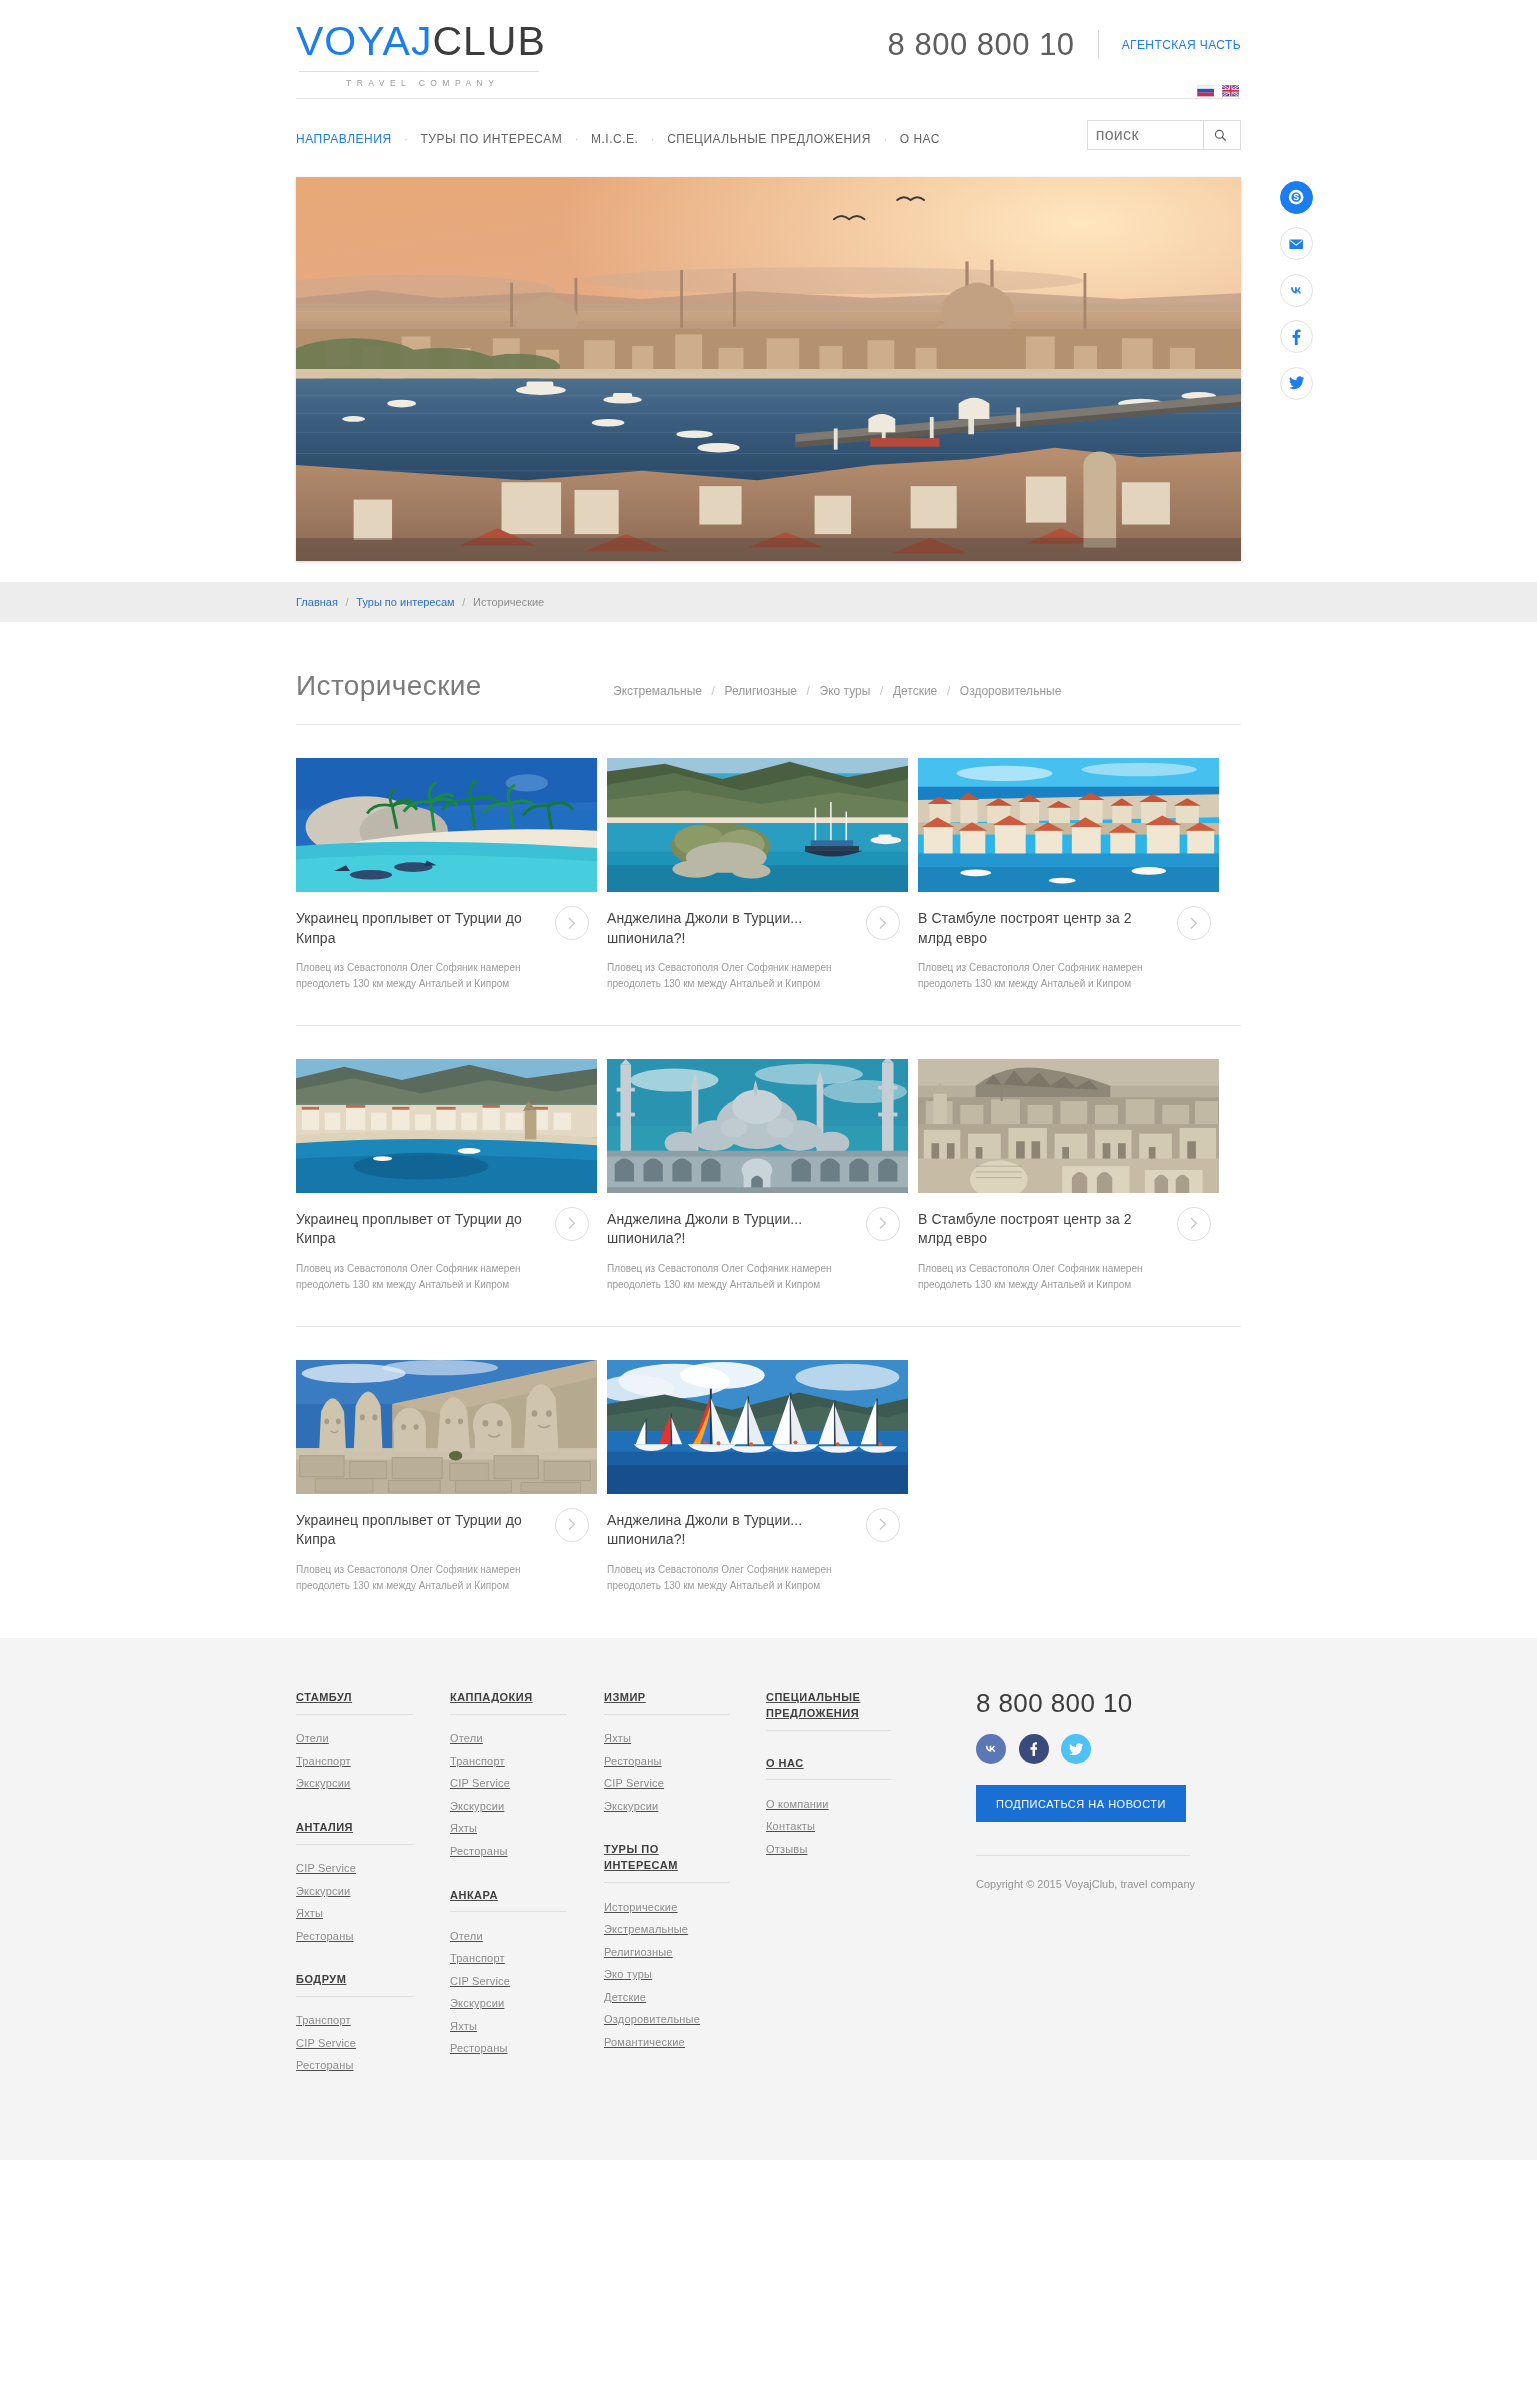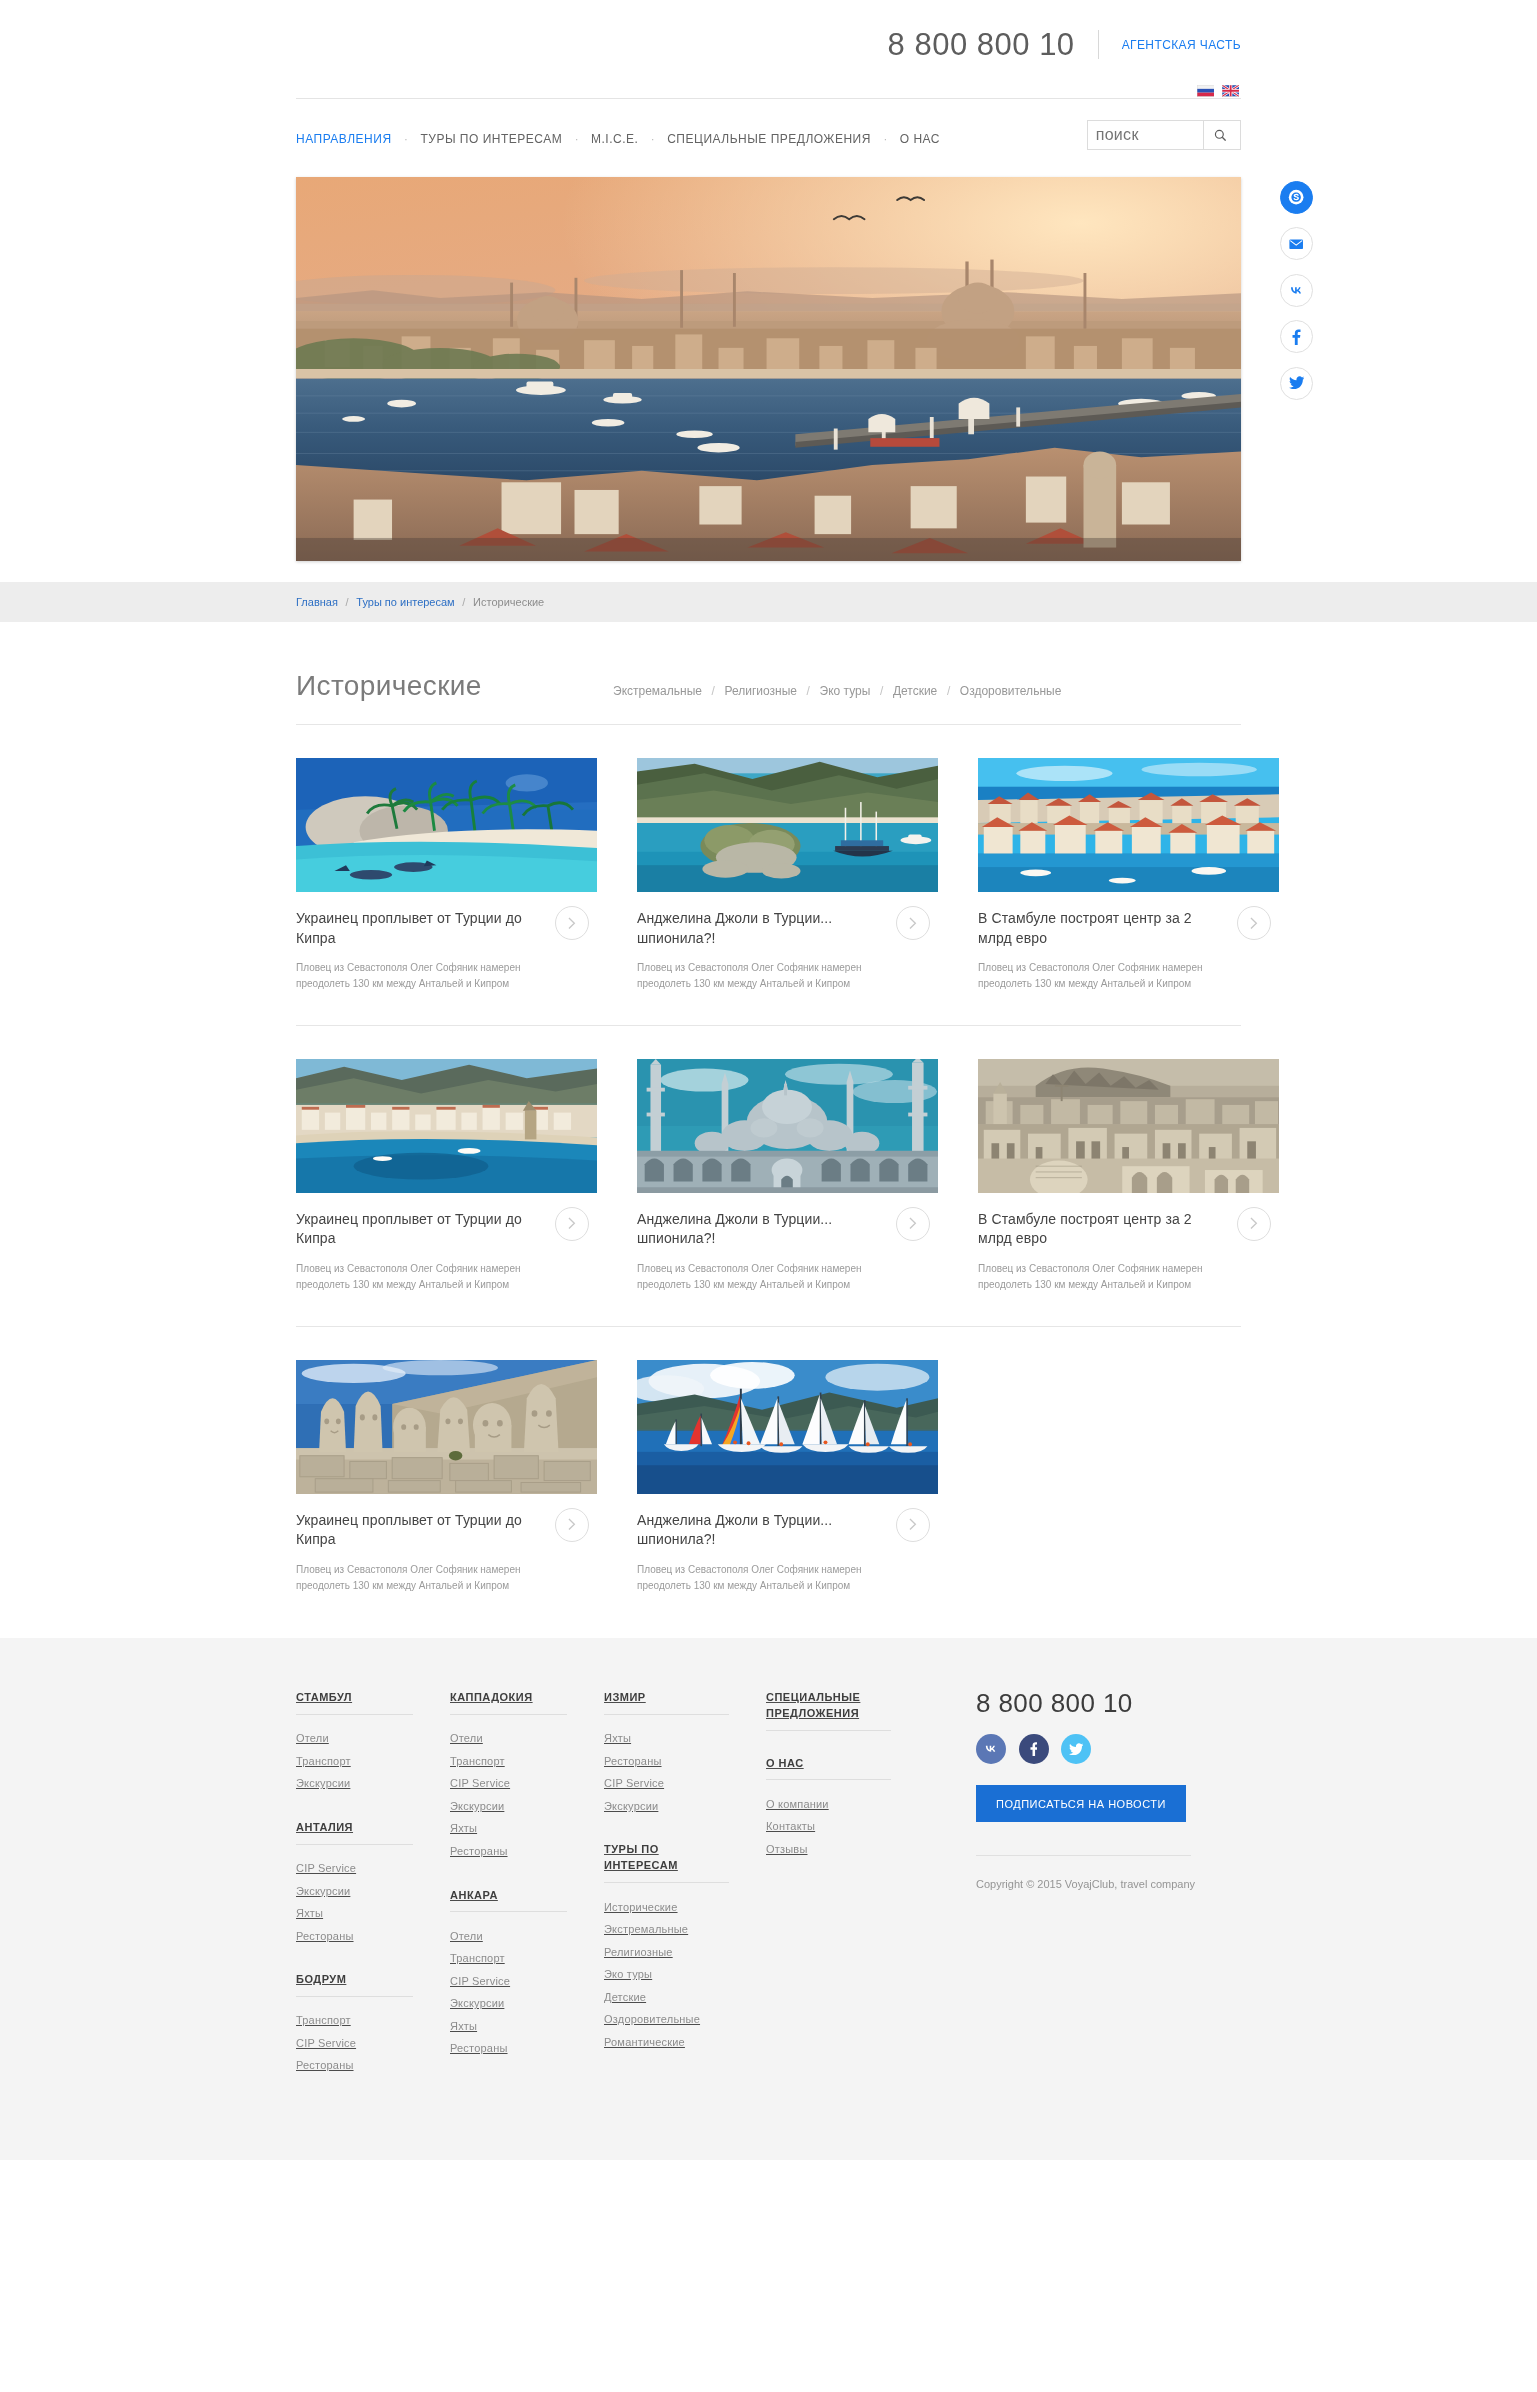--- a/index.html
+++ b/index.html
@@ -72,21 +72,21 @@
   
   .main-wrap { width: 1537px; background: #fff; padding-bottom: 44px; }
   .page-head { width: 945px; margin: 0 auto; padding-top: 48px; display: flex; align-items: baseline; }
   .page-title { font-size: 28px; font-weight: 300; color: #7b7b7b; letter-spacing: 0.4px; width: 317px; }
   .subnav { display: flex; align-items: baseline; font-size: 12px; }
   .subnav a { color: #989898; text-decoration: none; }
   .subnav .sep { color: #c4c4c4; margin: 0 9.6px; }
   .head-rule { width: 945px; margin: 22px auto 0; height: 1px; background: #e6e6e6; }
 
   .grid { width: 945px; margin: 0 auto; }
-  .grid-row { display: flex; gap: 40px; padding: 33px 0 0; }
+  .grid-row { display: flex; gap: 10px; padding: 33px 0 0; }
   .row-rule { width: 945px; height: 1px; background: #e6e6e6; margin: 33px auto 0; }
 
   .card { width: 301px; }
   .card-thumb { width: 301px; height: 134px; overflow: hidden; display: block; }
   .card-thumb svg { display: block; width: 100%; height: 100%; }
   .card-body { padding-top: 16.3px; position: relative; }
   .card-title { font-size: 14px; color: #444; line-height: 1.42; width: 227px; letter-spacing: 0.1px; }
   .card-desc { font-size: 10px; color: #9b9b9b; line-height: 1.62; margin-top: 11.5px; width: 279px; }
   .card-arrow { position: absolute; right: 7.7px; top: 13.4px; width: 34px; height: 34px; border-radius: 50%;
                 border: 1px solid #dedede; display: flex; align-items: center; justify-content: center; cursor: pointer; }
@@ -115,20 +115,25 @@
   .fcopy { font-size: 11px; color: #959595; line-height: 1.7; }
 </style>
 </head>
 <body>
 
 <div class="page">
 
   <div class="header-wrap">
     <div class="container">
       <div class="header-top">
+        <div class="logo-block">
+          <div class="logo-text"><span class="logo-a">VOYAJ</span><span class="logo-b">CLUB</span></div>
+          <div class="logo-rule"></div>
+          <div class="logo-sub">TRAVEL COMPANY</div>
+        </div>
         <div class="header-right">
           <div class="phone-top">8 800 800 10</div>
           <div class="vdivider"></div>
           <a class="agent-link" href="#">АГЕНТСКАЯ ЧАСТЬ</a>
         </div>
       </div>
     </div>
     <div class="header-rule"></div>
     <div class="container">
       <div class="header-bottom">

